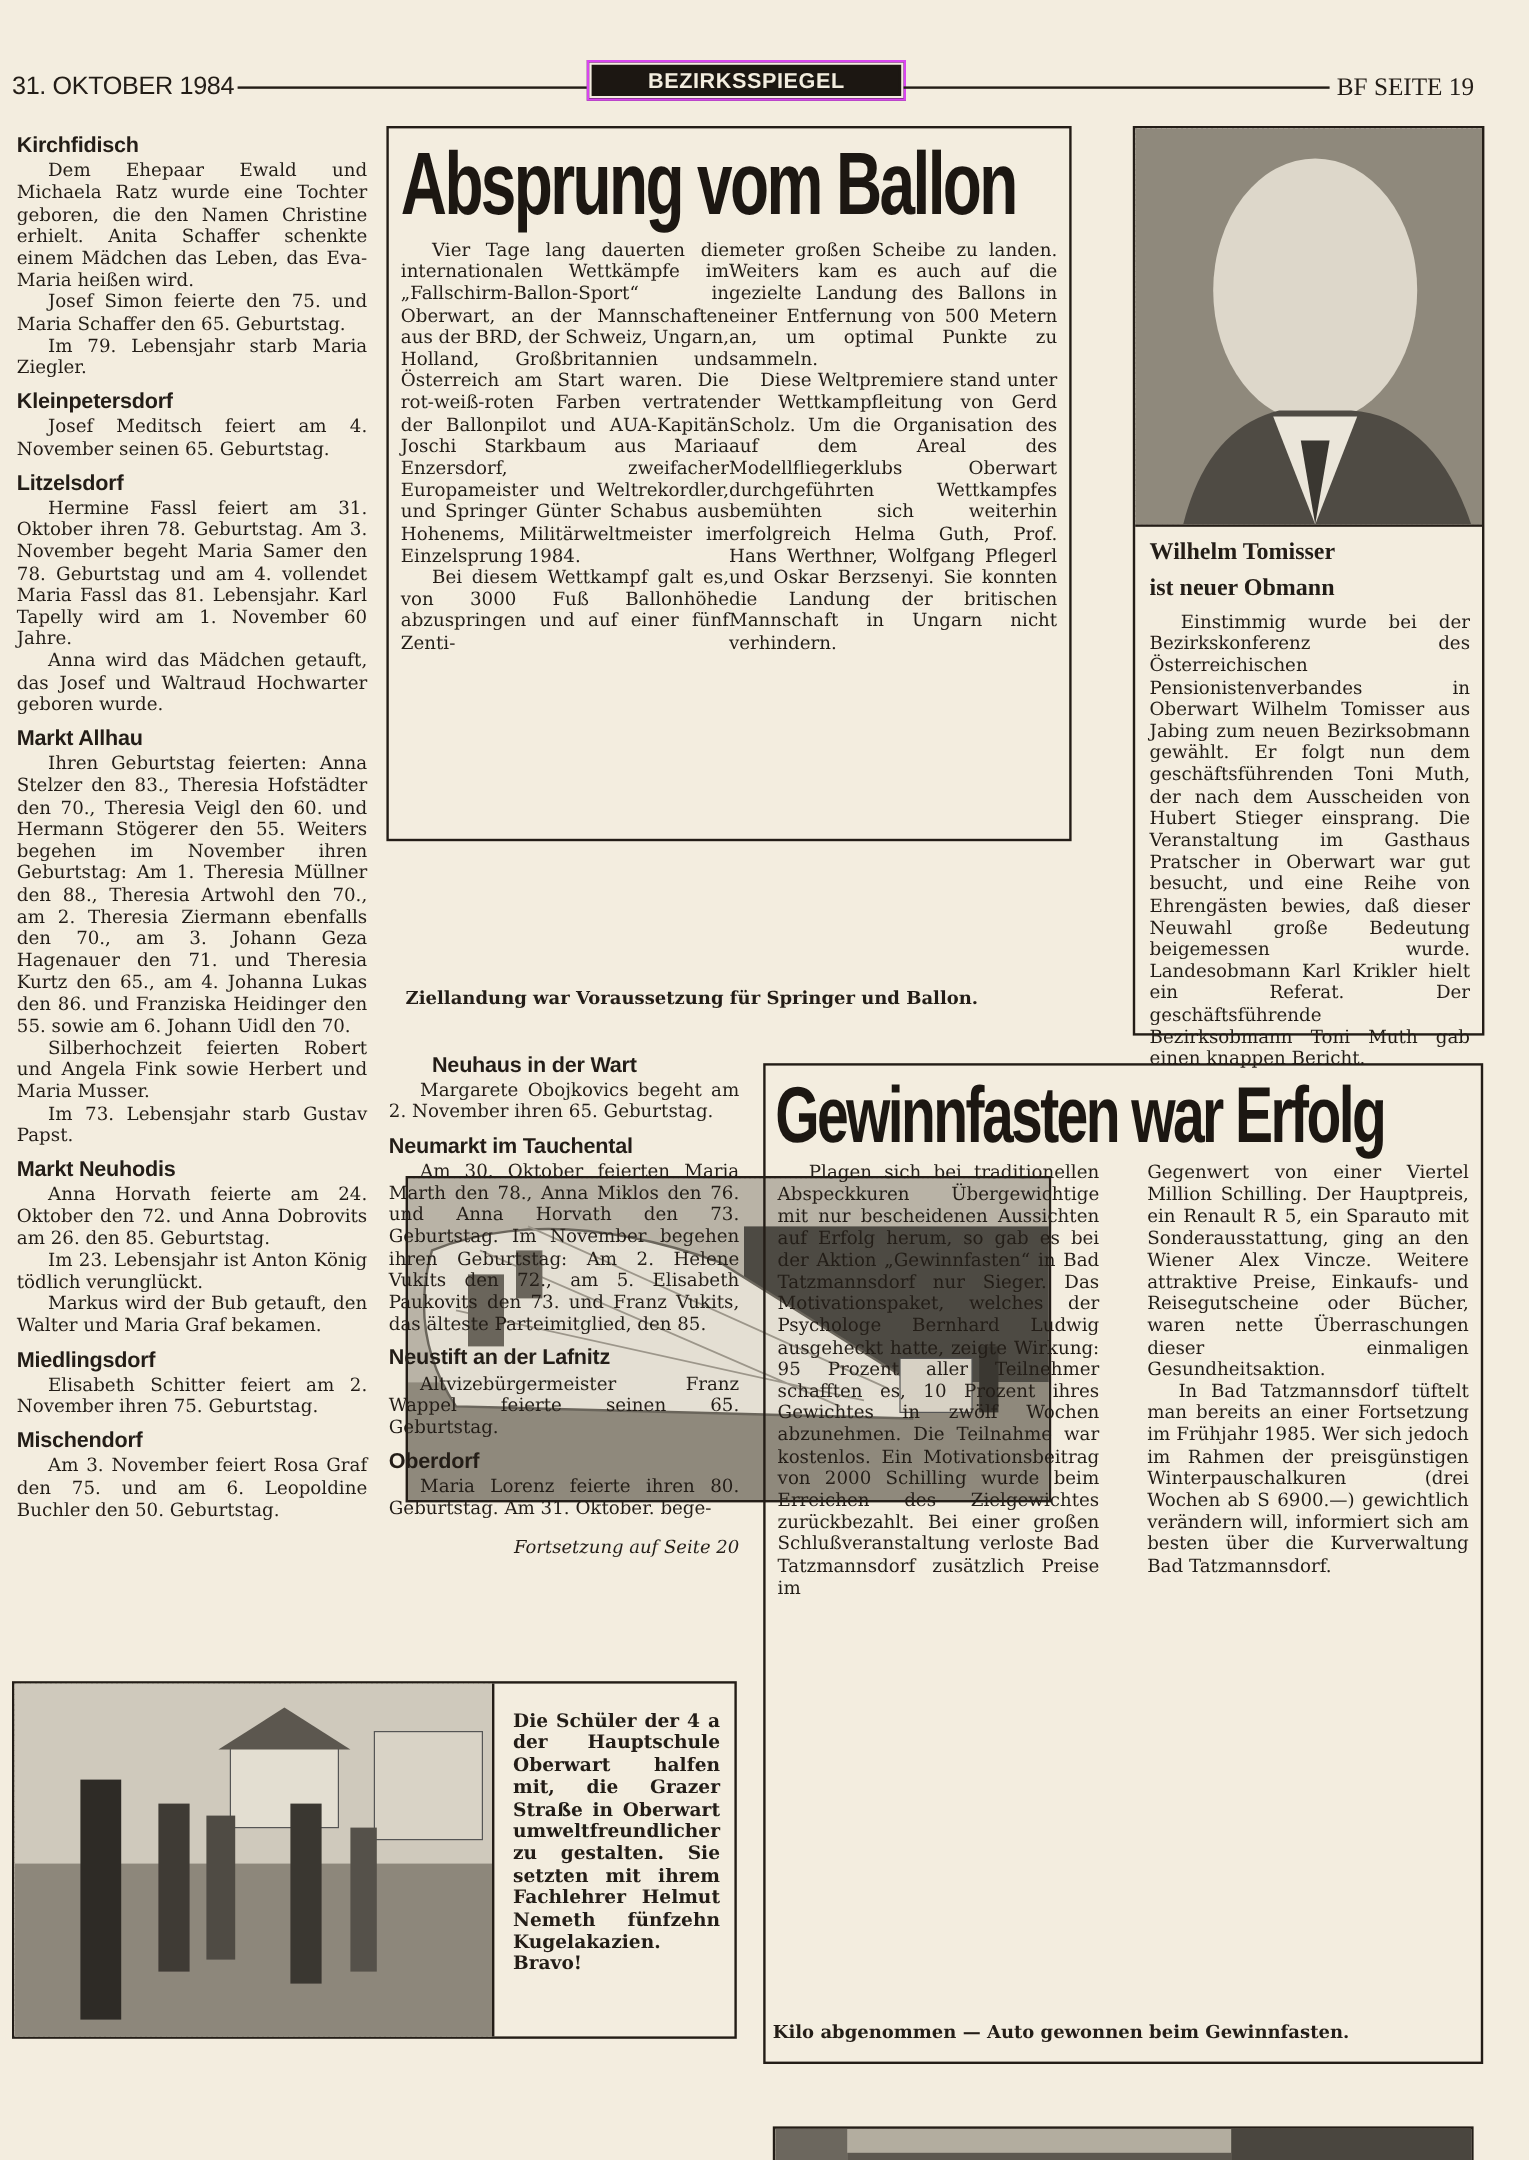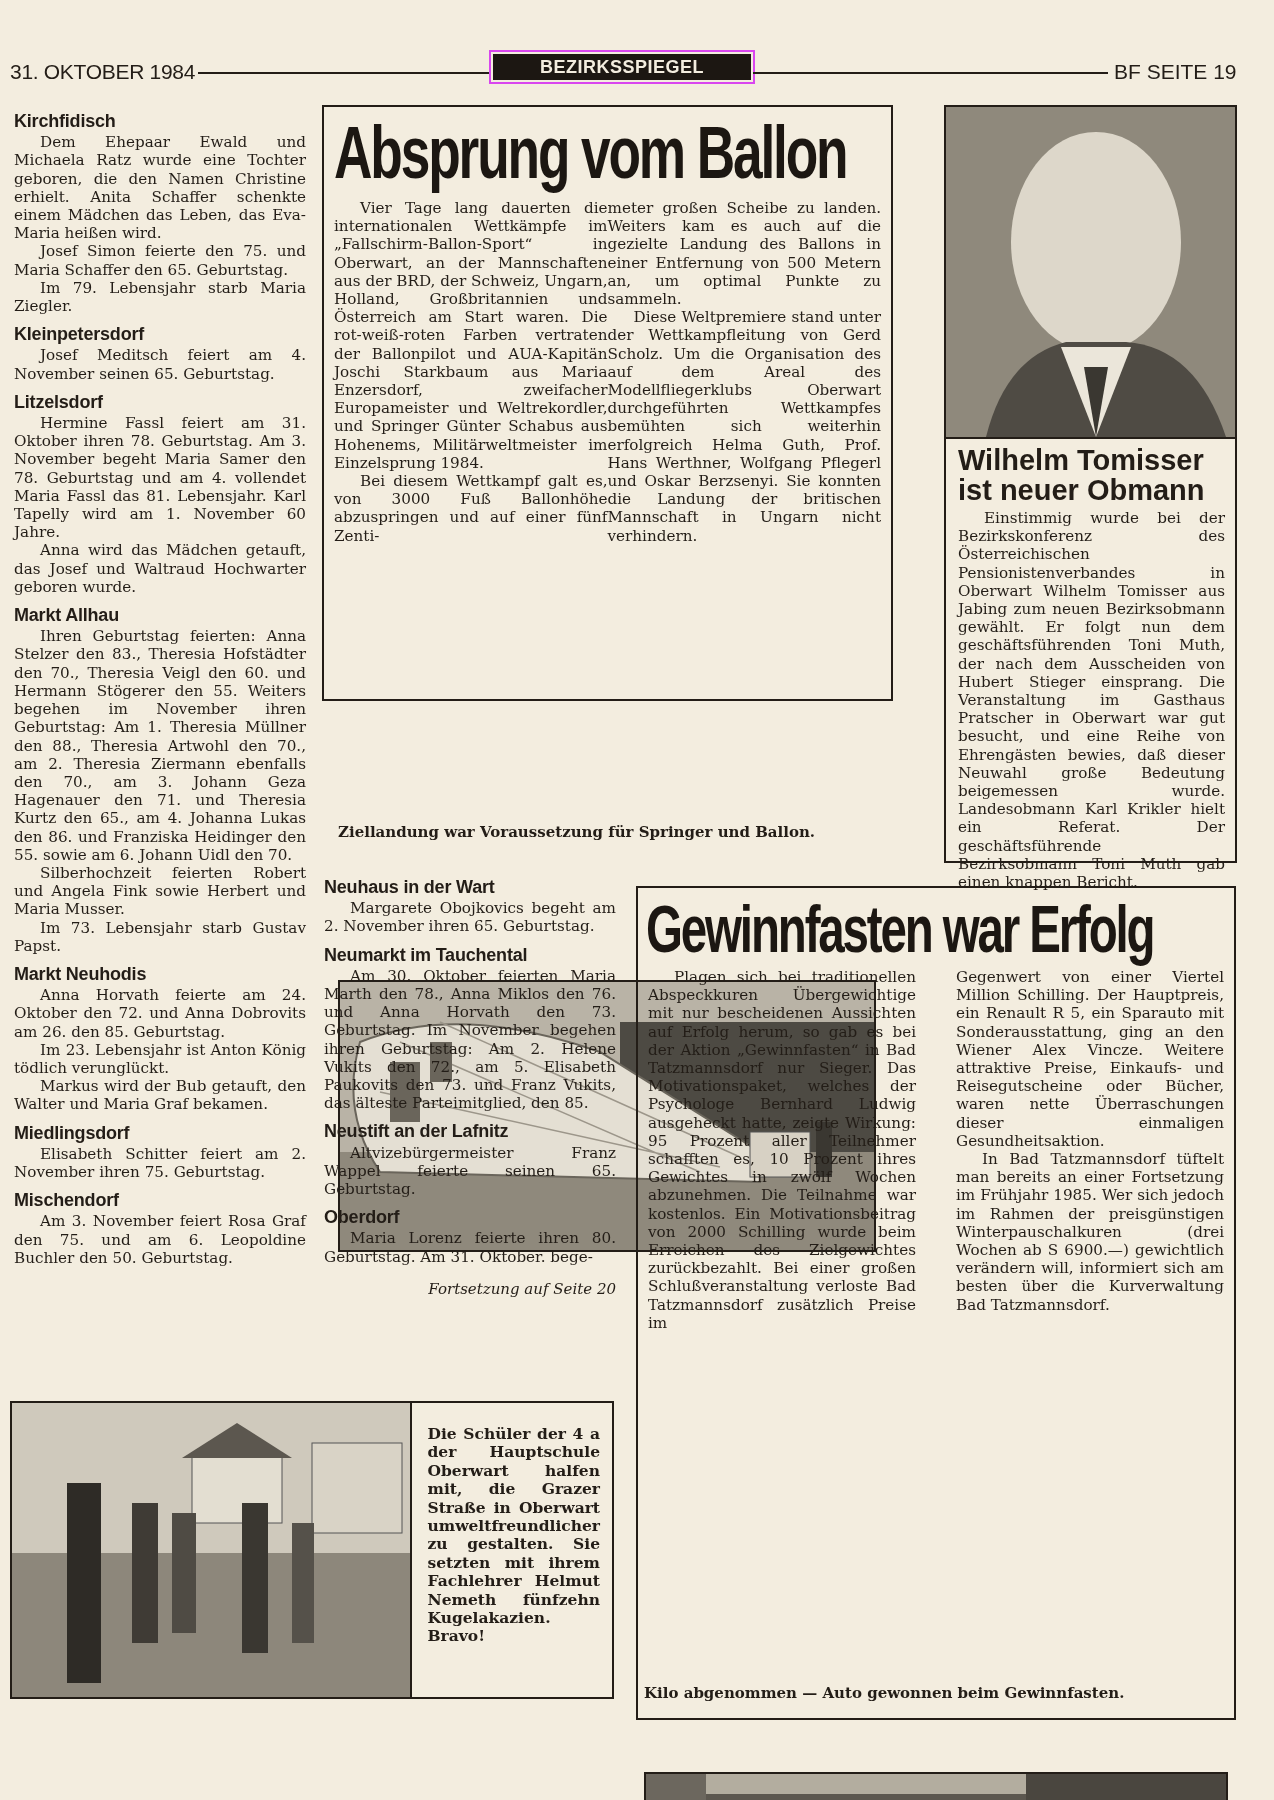--- a/index.html
+++ b/index.html
@@ -5,34 +5,34 @@
   html, body { margin:0; padding:0; }
   body { width:1274px; height:1800px; background:#f3eddf; position:relative; overflow:hidden;
          font-family:"DejaVu Serif", serif; color:#231d17; }
   .abs { position:absolute; }
   
   .hdr-date { left:10px; top:60px; font-family:"Liberation Sans", sans-serif; font-size:21px; letter-spacing:-0.3px; }
   .hdr-line { height:2px; background:#231d17; top:72px; }
   .hdr-badge { left:489px; top:50px; width:262px; height:30px; background:#1c1712; border:2px solid #d946ef;
                box-shadow: inset 0 0 0 2px #f3eddf, inset 0 0 0 4px #1c1712; color:#f3eddf;
                font-family:"Liberation Sans", sans-serif; font-weight:bold; font-size:18px; text-align:center; line-height:30px; letter-spacing:0.5px; }
-  .hdr-page { left:1114px; top:60px; font-family:Liberation Sans, sans-serif; font-size:21px; }
+  .hdr-page { left:1114px; top:60px; font-family:Liberation Serif, serif; font-size:21px; }
   
   .txt { font-size:15.2px; line-height:18.2px; text-align:justify; hyphens:manual; }
   .txt p { margin:0; text-indent:26px; }
   .txt p.noind { text-indent:0; }
   .loc { font-family:"Liberation Sans", sans-serif; font-weight:bold; font-size:18px; margin:10px 0 3px 0; letter-spacing:-0.2px; }
   .box { border:2px solid #231d17; box-sizing:border-box; }
   .headline { font-family:"Liberation Sans", sans-serif; font-weight:900; color:#1c1712; letter-spacing:-3px;
               transform-origin:left top; white-space:nowrap; }
   .cols2 { display:flex; }
   .cols2 > div { flex:1; }
   .photo { background: repeating-linear-gradient(135deg, #8a8478 0 1px, #a8a296 1px 3px); position:relative; overflow:hidden; border:2px solid #231d17; box-sizing:border-box; }
   .caption { font-weight:bold; font-size:15px; }
-  .subhead { font-family:Liberation Sans, sans-serif; font-weight:bold; font-size:29px; line-height:30px; }
+  .subhead { font-family:Liberation Serif, serif; font-weight:bold; font-size:20px; line-height:30px; }
 </style>
 </head>
 <body>
 
 <div class="abs hdr-date">31. OKTOBER 1984</div>
 <div class="abs hdr-line" style="left:198px; width:291px;"></div>
 <div class="abs hdr-badge">BEZIRKSSPIEGEL</div>
 <div class="abs hdr-line" style="left:753px; width:355px;"></div>
 <div class="abs hdr-page">BF  SEITE 19</div>
 
@@ -106,21 +106,21 @@
     <div class="subhead">Wilhelm Tomisser</div>
     <div class="subhead">ist neuer Obmann</div>
     <div class="txt" style="margin-top:4px;">
         <p>Einstimmig wurde bei der Bezirkskonferenz des Österreichischen Pensionistenverbandes in Oberwart Wilhelm Tomisser aus Jabing zum neuen Bezirksobmann gewählt. Er folgt nun dem geschäftsführenden Toni Muth, der nach dem Ausscheiden von Hubert Stieger einsprang. Die Veranstaltung im Gasthaus Pratscher in Oberwart war gut besucht, und eine Reihe von Ehrengästen bewies, daß dieser Neuwahl große Bedeutung beigemessen wurde. Landesobmann Karl Krikler hielt ein Referat. Der geschäftsführende Bezirksobmann Toni Muth gab einen knappen Bericht.</p>
       </div>
   </div>
 </div>
 
 <div class="abs txt" style="left:324px; top:878px; width:292px;">
   <div id="middle-sections">
-      <div class="loc" style="margin-top: 0px;">Neuhaus in der Wart</div>
+      <div class="loc" style="margin-top: 0px; margin-left: 36px;">Neuhaus in der Wart</div>
       <p>Margarete Obojkovics begeht am 2. November ihren 65. Geburtstag.</p>
       <div class="loc">Neumarkt im Tauchental</div>
       <p>Am 30. Oktober feierten Maria Marth den 78., Anna Miklos den 76. und Anna Horvath den 73. Geburtstag. Im November begehen ihren Geburtstag: Am 2. Helene Vukits den 72., am 5. Elisabeth Paukovits den 73. und Franz Vukits, das älteste Parteimitglied, den 85.</p>
       <div class="loc">Neustift an der Lafnitz</div>
       <p>Altvizebürgermeister Franz Wappel feierte seinen 65. Geburtstag.</p>
       <div class="loc">Oberdorf</div>
       <p>Maria Lorenz feierte ihren 80. Geburtstag. Am 31. Oktober. bege-</p>
     </div>
   <div style="text-align:right; font-style:italic; margin-top:14px; font-size:15px;">Fortsetzung auf Seite 20</div>
 </div>

